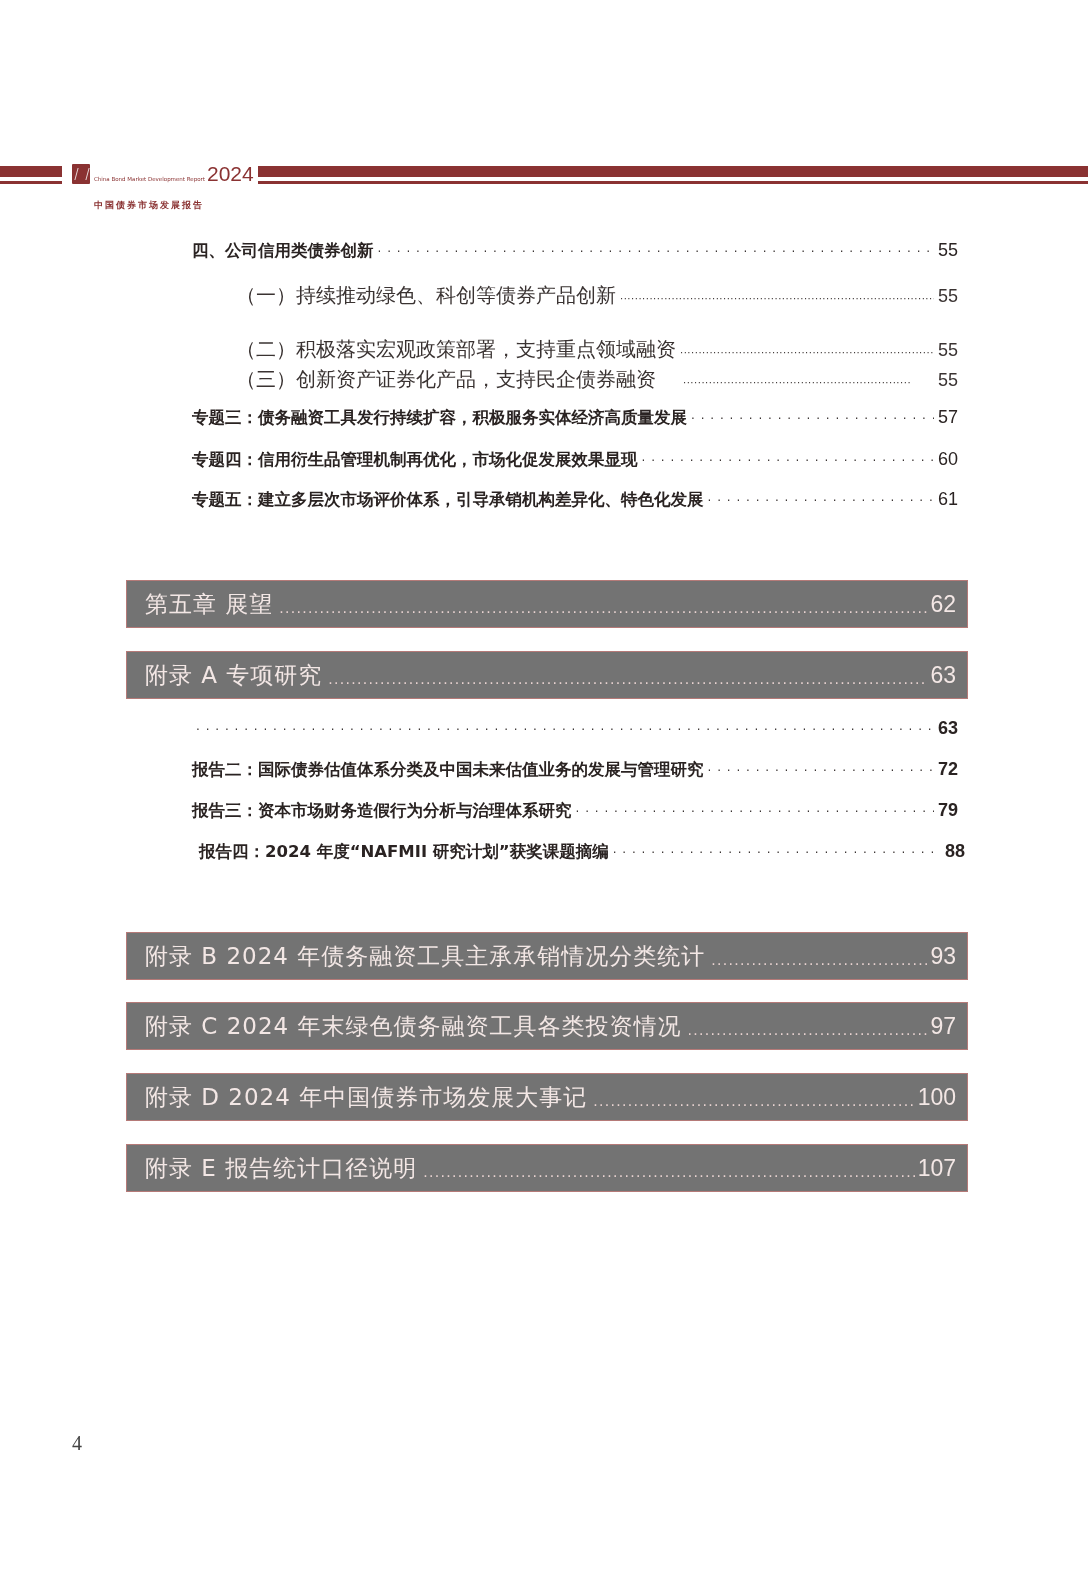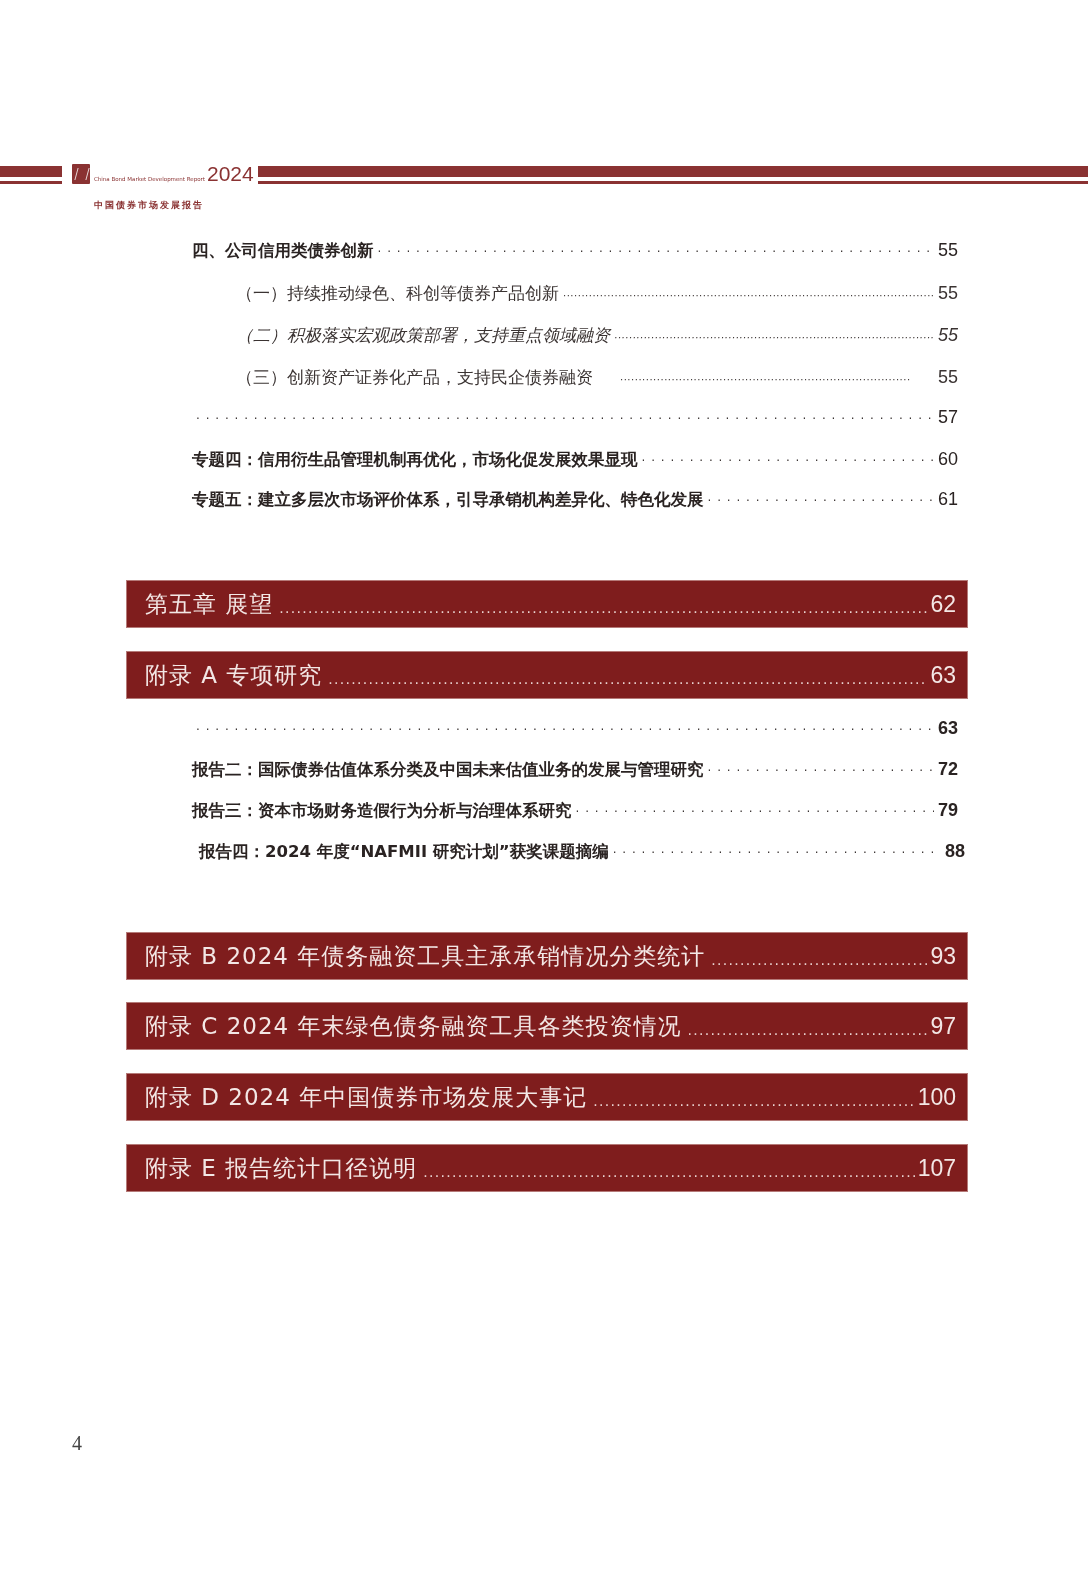--- a/index.html
+++ b/index.html
@@ -19,29 +19,29 @@
   .hdr-year { position:absolute; left:207px; top:161px; font-size:21px; color:#8a3232; font-family:"Liberation Sans", sans-serif; line-height:26px; }
 
   
   .row { position:absolute; display:flex; align-items:baseline; white-space:nowrap; color:#2a2322; }
   .row .label { flex:0 0 auto; }
   .row .leader { flex:1 1 auto; overflow:hidden; margin:0 4px; color:#3a3332; }
   .row .page { flex:0 0 auto; font-family:"Liberation Sans", sans-serif; font-size:18px; }
   .row.bold .label { font-weight:bold; font-size:16.5px; }
   .row.bold .leader { letter-spacing:5.5px; font-size:12px; }
   .row.bold .leader::before { content:"· · · · · · · · · · · · · · · · · · · · · · · · · · · · · · · · · · · · · · · · · · · · · · · · · · · · · · · · · · · · · · · · · · · · · · · · · · · · · · · · · · · · · · · · · · · · · · · · · · · · · · · · · · · · · · ·"; letter-spacing:0; word-spacing:2px; }
-  .row.sub .label { font-size:17px; color:#3a3332; }
+  .row.sub .label { font-size:20px; color:#3a3332; }
   .row.sub .leader { font-size:10px; letter-spacing:0.5px; }
   .row.sub .leader::before { content:"··························································································································································"; }
   .row.sub .page { color:#3a3332; }
   .row.report .page { font-weight:bold; }
 
   
   .bar {
-    position:absolute; left:126px; width:842px; height:48px; background:#7f1d1d;
+    position:absolute; left:126px; width:842px; height:48px; background:#737373;
     display:flex; align-items:center; padding:0 12px 0 19px; box-sizing:border-box;
     color:#f3e7e5; white-space:nowrap;
     box-shadow: 0 0 0 1px #b57a78 inset;
   }
   .bar .label { font-size:23px; letter-spacing:1px; flex:0 0 auto; }
   .bar .leader { flex:1 1 auto; overflow:hidden; font-size:14px; margin:0 2px 0 6px; letter-spacing:1.3px; color:#e9d3d1; align-self:flex-end; padding-bottom:12px; }
   .bar .leader::before { content:"..............................................................................................................................................................................................................................."; }
   .bar .page { flex:0 0 auto; font-size:23px; font-family:"Liberation Sans", sans-serif; }
 
   .page-num { position:absolute; left:72px; top:1432px; font-size:20px; color:#444; font-family:"Liberation Serif", serif; }
@@ -62,32 +62,33 @@
   <span class="label">四、公司信用类债券创新</span>
   <span class="leader"></span>
   <span class="page">55</span>
 </div>
 
 <div class="row sub" style="left:236px; top:282px; width:722px;">
   <span class="label">（一）持续推动绿色、科创等债券产品创新</span>
   <span class="leader"></span>
   <span class="page">55</span>
 </div>
-<div class="row sub" style="left:236px; top:324px; width:722px;font-style:italic;">
+<div class="row sub" style="left:236px; top:336px; width:722px;">
   <span class="label">（二）积极落实宏观政策部署，支持重点领域融资</span>
   <span class="leader"></span>
   <span class="page">55</span>
 </div>
 <div class="row sub" style="left:236px; top:366px; width:722px;gap:23px;">
   <span class="label">（三）创新资产证券化产品，支持民企债券融资</span>
   <span class="leader"></span>
   <span class="page">55</span>
 </div>
 
 <div class="row bold" style="left:192px; top:407px; width:766px;">
+  <span class="label">专题三：债务融资工具发行持续扩容，积极服务实体经济高质量发展</span>
   <span class="leader"></span>
   <span class="page">57</span>
 </div>
 <div class="row bold" style="left:192px; top:449px; width:766px;">
   <span class="label">专题四：信用衍生品管理机制再优化，市场化促发展效果显现</span>
   <span class="leader"></span>
   <span class="page">60</span>
 </div>
 <div class="row bold" style="left:192px; top:489px; width:766px;">
   <span class="label">专题五：建立多层次市场评价体系，引导承销机构差异化、特色化发展</span>

